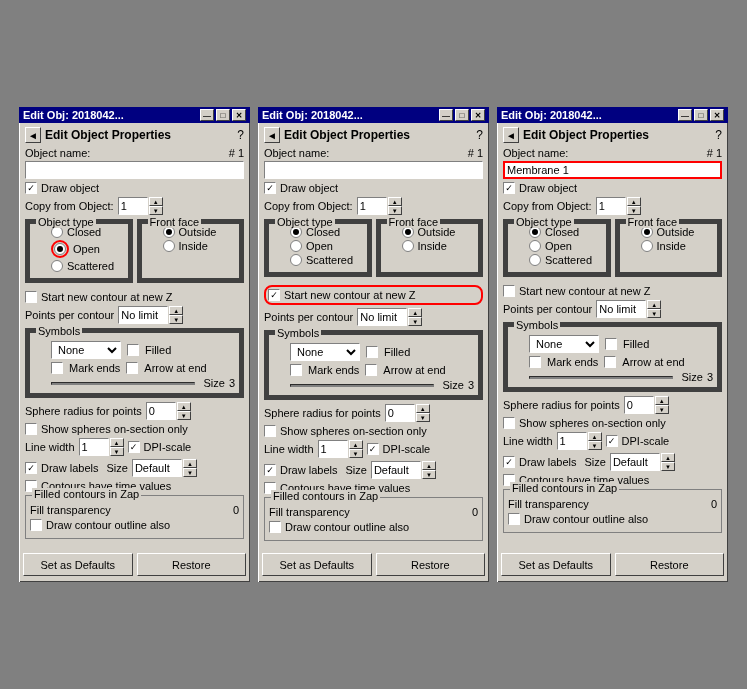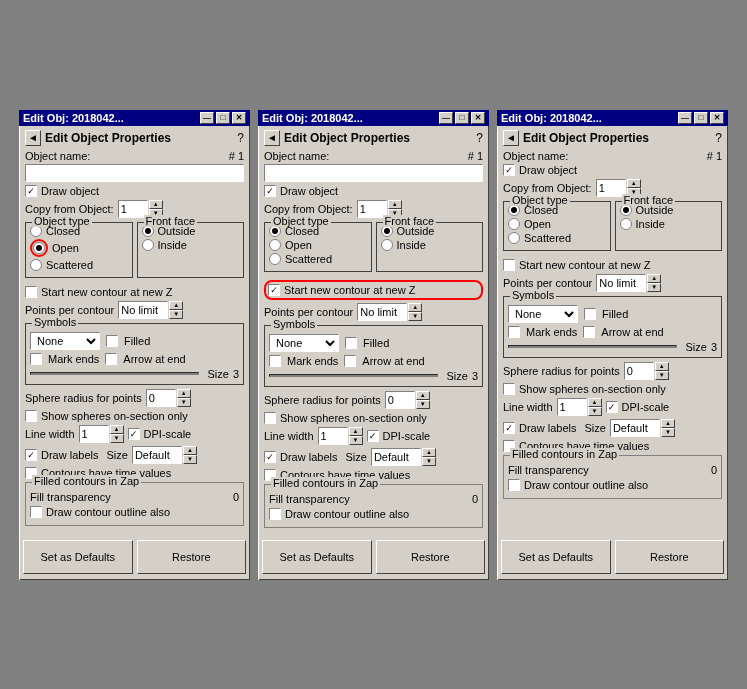--- a/index.html
+++ b/index.html
@@ -131,23 +131,23 @@
       border: 1px solid;
       border-color: #ffffff #404040 #404040 #ffffff;
       display: flex;
       align-items: center;
       justify-content: center;
       font-size: 6px;
       cursor: pointer;
       line-height: 1;
     }
     .group-box {
-      border: 1px solid #404040;
+      border: 5px solid #404040;
       margin-bottom: 4px;
-      padding: 2px 4px 4px 4px;
+      padding: 2px 4px 4px 21px;
       position: relative;
     }
     .group-box-legend {
       position: absolute;
       top: -8px;
       left: 6px;
       background: #d4d0c8;
       padding: 0 2px;
       font-size: 11px;
     }
@@ -194,21 +194,21 @@
       cursor: pointer;
     }
     .bottom-buttons {
       display: flex;
       justify-content: space-between;
       padding: 4px 4px 6px 4px;
       gap: 4px;
     }
     .win-btn {
       flex: 1;
-      height: 34px;
+      height: 23px;
       background: #d4d0c8;
       border: 1px solid;
       border-color: #ffffff #404040 #404040 #ffffff;
       font-size: 11px;
       cursor: pointer;
       display: flex;
       align-items: center;
       justify-content: center;
     }
     .filled-zap-group {
@@ -535,21 +535,21 @@
   </div>
       <div class="panel-content"><div style="display: flex; align-items: center; justify-content: space-between; margin-bottom: 4px;">
     <div style="display:flex;align-items:center;gap:4px;">
       <div class="nav-btn">◄</div>
       <span style="font-size:12px;font-weight:bold;">Edit Object Properties</span>
     </div>
     <span style="font-size:12px;cursor:pointer;">?</span>
   </div><div style="display: flex; align-items: center; justify-content: space-between; margin-bottom: 2px;">
     <span>Object name:</span>
     <span># 1</span>
-  </div><div class="checkbox-row">
+  </div><input type="text" class="text-input highlighted" value="Membrane 1" style=""><div class="checkbox-row">
     <div class="checkbox checked"></div>
     <span>Draw object</span>
   </div><div style="display: flex; align-items: center; gap: 4px; margin-bottom: 4px;">
     <span>Copy from Object:</span>
     <div class="spinner-input">
       <input type="text" class="spinner-field narrow" value="1" style="">
       <div class="spinner-btns">
         <div class="spin-btn">▲</div>
         <div class="spin-btn">▼</div>
       </div>

